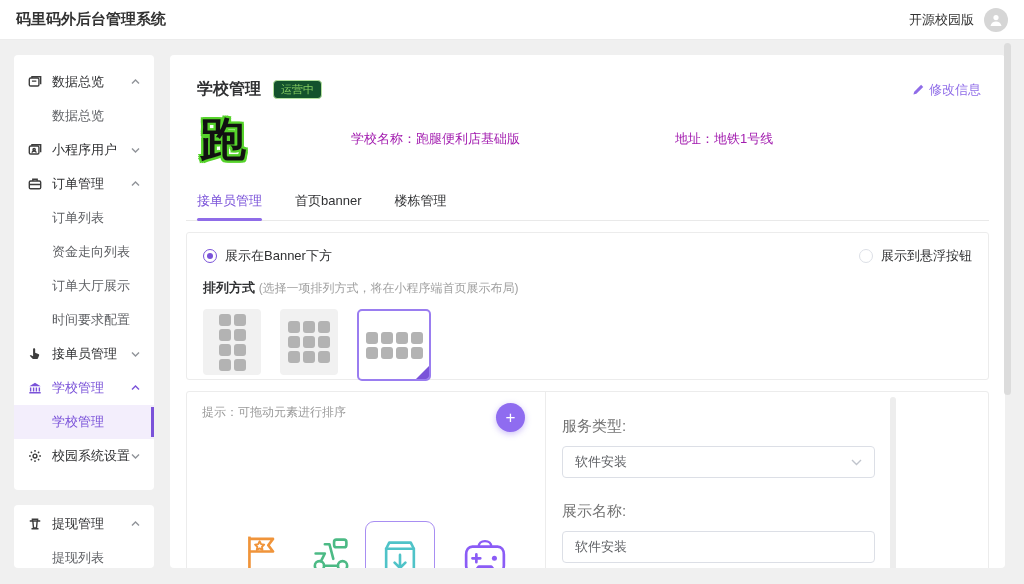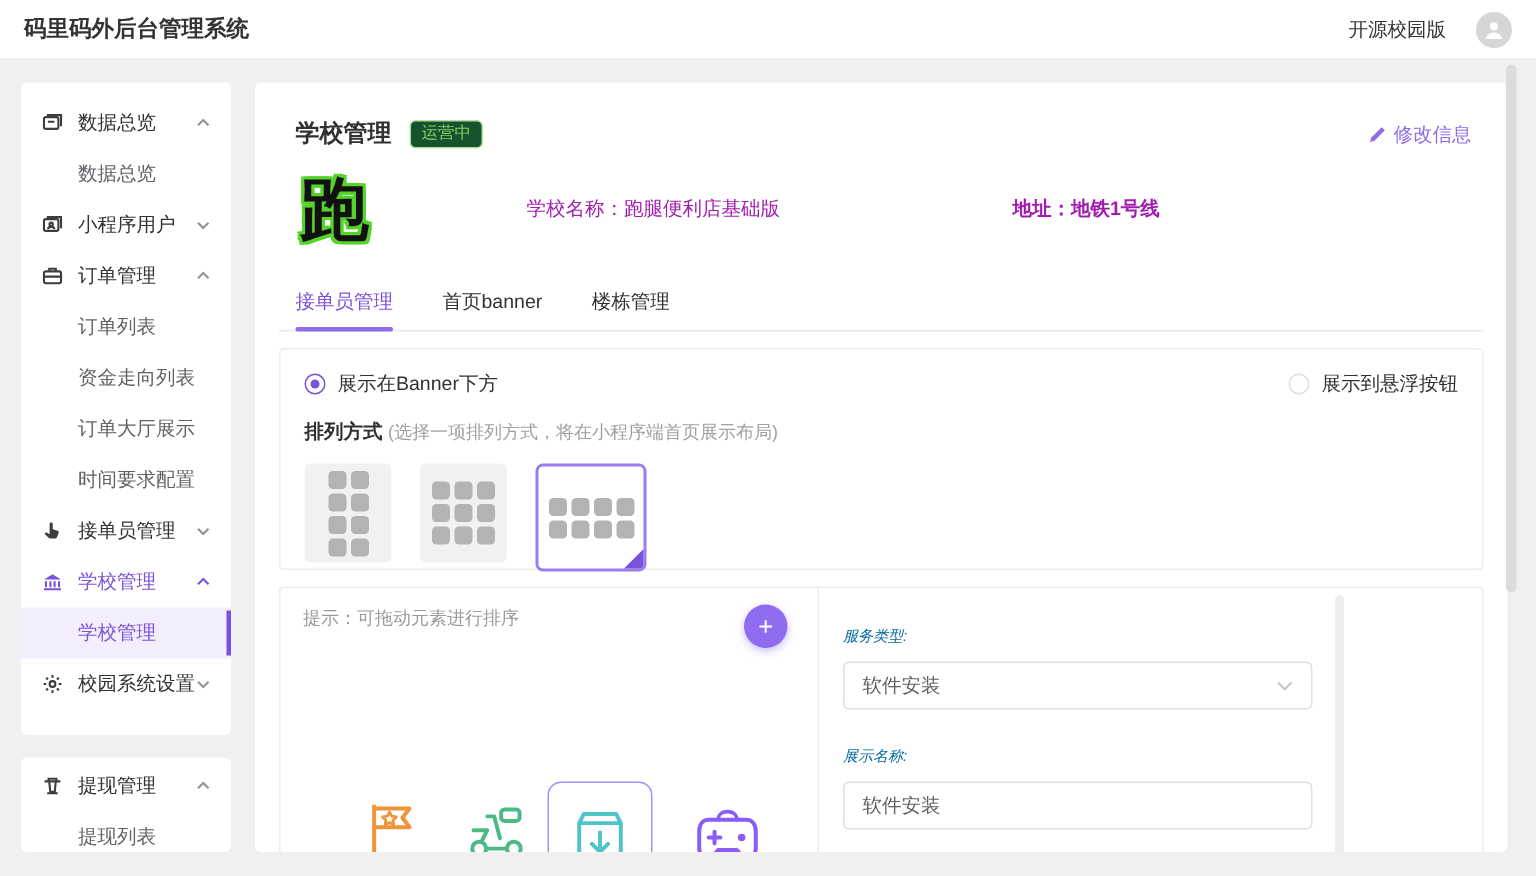--- a/index.html
+++ b/index.html
@@ -3,21 +3,21 @@
 <meta charset="utf-8">
 <style>
   * { margin:0; padding:0; box-sizing:border-box; }
   html,body { width:1024px; height:584px; overflow:hidden; }
   body { font-family:"Liberation Sans","DejaVu Sans",sans-serif; background:#f0f0f0; color:#303133; }
 
   
   .topbar { height:40px; background:#fff; border-bottom:1px solid #ececec;
             display:flex; align-items:center; justify-content:space-between; padding:0 16px; }
   .topbar-title { font-size:15px; font-weight:bold; color:#333; }
-  .topbar-right { display:flex; align-items:center; gap:20px; }
+  .topbar-right { display:flex; align-items:center; gap:10px; }
   .version-label { font-size:13px; color:#333; }
   .avatar { width:24px; height:24px; border-radius:50%; background:#d6d6d6;
             display:flex; align-items:center; justify-content:center; }
 
   
   .page { position:relative; width:1024px; height:540px; }
   .side-card { position:absolute; background:#fff; border-radius:4px; left:14px; width:140px; overflow:hidden; }
   .side-card.c1 { top:15px; height:435px; padding-top:10px; }
   .side-card.c2 { top:465px; height:63px; padding-top:2px; }
 
@@ -42,21 +42,21 @@
   .status-badge { margin-left:12px; font-size:11px; color:#85ce61; border:1px solid #b3e19d;
                   background:#14532d; border-radius:4px; padding:2px 7px; line-height:1.2; }
   .edit-link { margin-left:auto; font-size:13px; color:#8f6ce8; display:flex; align-items:center; gap:4px; cursor:pointer; }
 
   .mc-info { display:flex; align-items:center; padding:10px 24px 0 30px; height:68px; }
   .school-logo { font-size:46px; font-weight:bold; color:#111; line-height:1;
                  text-shadow:-2px 0 #56d32b, 2px 0 #56d32b, 0 -2px #56d32b, 0 2px #56d32b,
                              -2px -2px #56d32b, 2px 2px #56d32b, -2px 2px #56d32b, 2px -2px #56d32b; }
   .info-pair { font-size:13px; color:#a21caf; }
   .info-pair.p1 { margin-left:105px; }
-  .info-pair.p2 { margin-left:155px;font-weight:bold; }
+  .info-pair.p2 { margin-left:155px; }
 
   .tabs { display:flex; margin:18px 16px 0 16px; border-bottom:1px solid #e9e9e9; padding-left:11px; }
   .tab { font-size:13px; color:#303133; padding:6px 0 10px 0; margin-right:33px; cursor:pointer; position:relative; }
   .tab.active { color:#7a52d9; }
   .tab.active::after { content:""; position:absolute; left:0; right:0; bottom:-1px; height:3px;
                        background:#8f6ce8; border-radius:2px; }
 
   .section { border:1px solid #ececec; border-radius:3px; margin:11px 16px 0 16px; position:relative; }
   .section.s1 { height:148px; padding:14px 16px; }
   .section.s2 { height:185px; padding:0; overflow:hidden; }
@@ -89,21 +89,21 @@
              background:#8f6cf0; color:#fff; font-size:17px; display:flex; align-items:center;
              justify-content:center; cursor:pointer; box-shadow:0 2px 6px rgba(140,108,240,.45); }
   .service-icons { position:absolute; left:56px; top:143px; display:flex; align-items:flex-start; }
   .svc { margin-right:28px; display:flex; align-items:center; justify-content:center; }
   .icon-frame { width:70px; height:66px; border:1px solid #a88ef2; border-radius:9px;
                 display:flex; align-items:flex-start; justify-content:center; padding-top:14px;
                 margin:-14px 28px -10px -16px; }
   .icon-frame .svc { margin:0; }
 
   .form-area { position:absolute; left:360px; top:0; bottom:0; width:340px; padding:14px 12px 0 15px; }
-  .form-label { font-size:10px; color:#0369a1; margin:12px 0 10px 0;font-style:italic; }
+  .form-label { font-size:15px; color:#737373; margin:12px 0 10px 0; }
   .form-label:first-child { margin-top:11px; }
   .select-box, .input-box { height:32px; border:1px solid #dcdfe6; border-radius:4px; background:#fff;
                             display:flex; align-items:center; padding:0 12px; font-size:13px; color:#606266; }
   .select-box { justify-content:space-between; cursor:pointer; }
   .inner-scrollbar { position:absolute; left:703px; top:5px; bottom:4px; width:6px;
                      background:#ededed; border-radius:3px; }
   .page-scrollbar { position:absolute; right:13px; top:3px; width:7px; height:352px;
                     background:#dcdcdc; border-radius:4px; }
 
   svg { display:block; }

